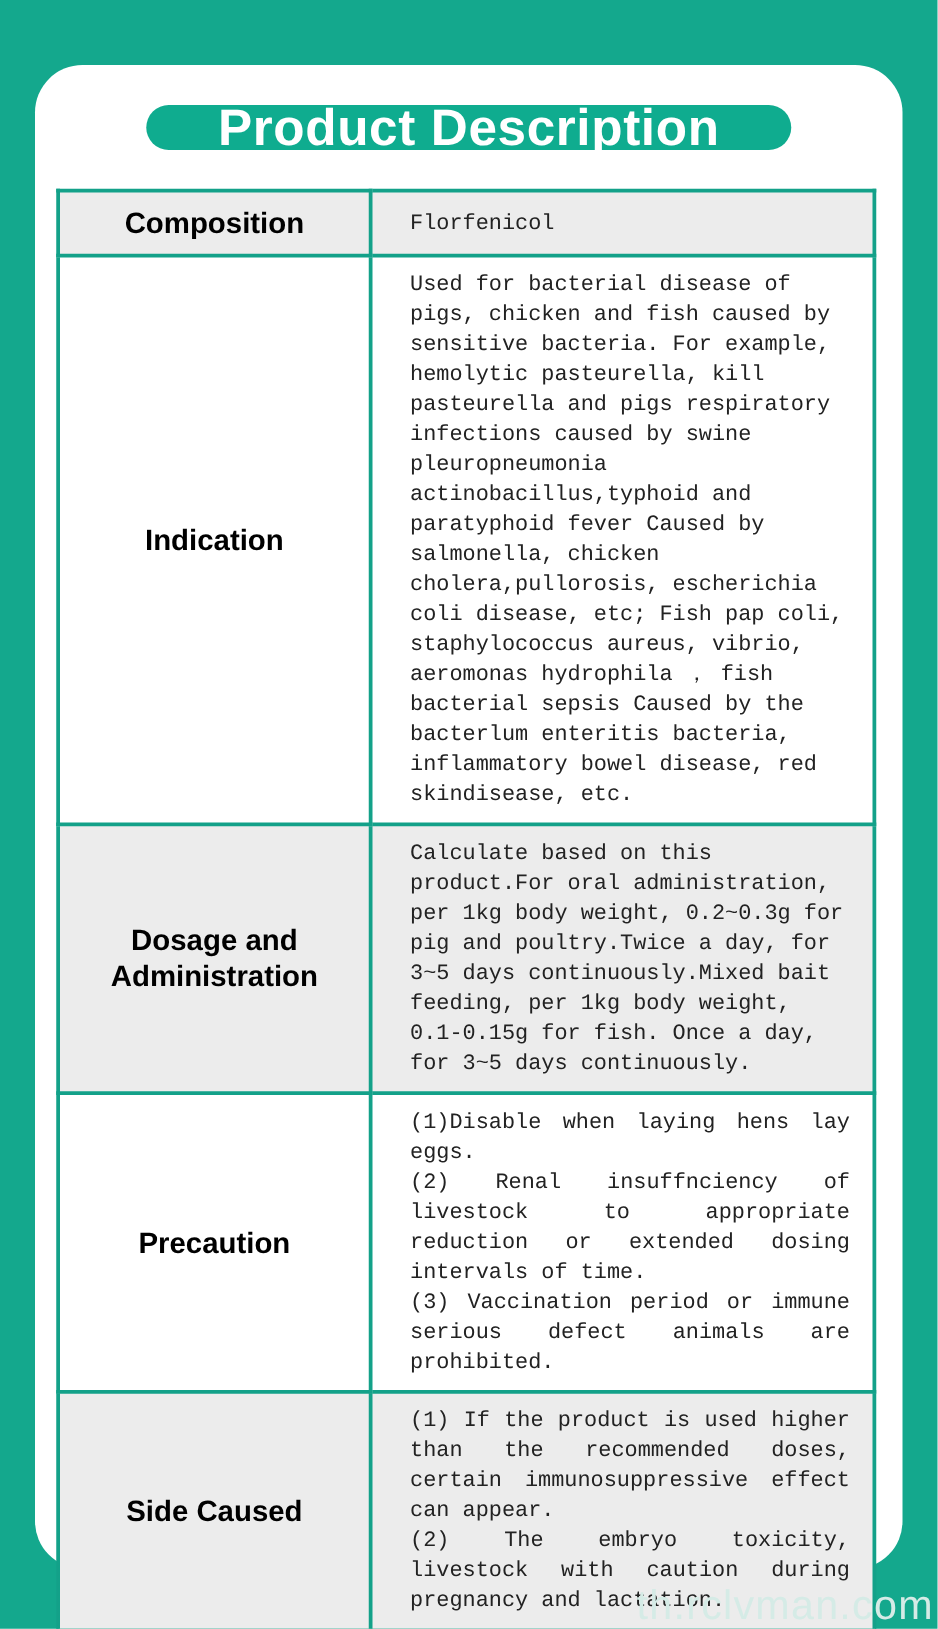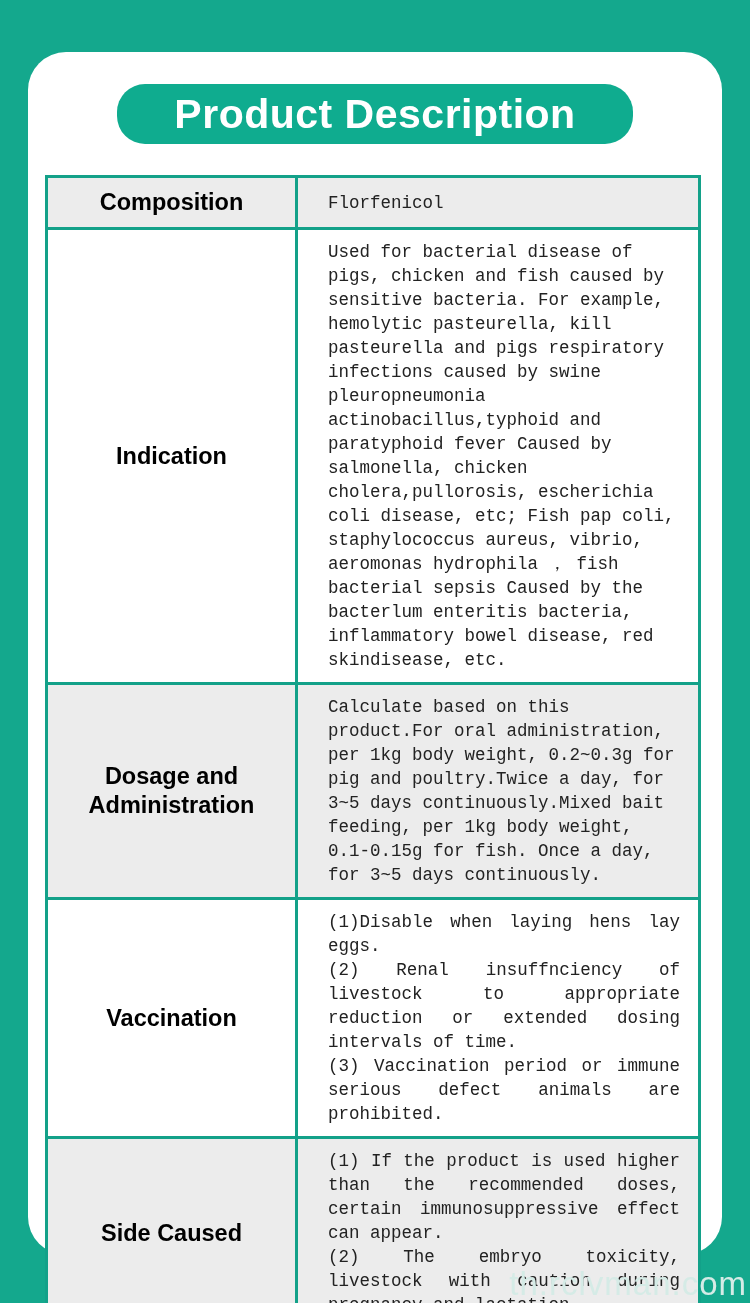--- a/index.html
+++ b/index.html
@@ -27,21 +27,21 @@
     position: absolute;
     left: 28px;
     top: 52px;
     width: 694px;
     height: 1203px;
     background: var(--card-color);
     border-radius: 38px;
   }
   .pill {
     width: 516px;
-    height: 60px;
+    height: 36px;
     margin: 32px auto 5px;
     background: var(--pill-color);
     border-radius: 28px;
     display: flex;
     align-items: center;
     justify-content: center;
   }
   .pill span {
     color: var(--title-text-color);
     font-size: 41px;
@@ -110,21 +110,21 @@
               <p>Used for bacterial disease of pigs, chicken and fish caused by sensitive bacteria. For example, hemolytic pasteurella, kill pasteurella and pigs respiratory infections caused by swine pleuropneumonia actinobacillus,typhoid and paratyphoid fever Caused by salmonella, chicken cholera,pullorosis, escherichia coli disease, etc; Fish pap coli, staphylococcus aureus, vibrio, aeromonas hydrophila ， fish bacterial sepsis Caused by the bacterlum enteritis bacteria, inflammatory bowel disease, red skindisease, etc.</p>
             </td>
           </tr>
           <tr class="shaded" style="height: 178px;">
             <td class="label-cell">Dosage and Administration</td>
             <td class="value-cell">
               <p>Calculate based on this product.For oral administration, per 1kg body weight, 0.2~0.3g for pig and poultry.Twice a day, for 3~5 days continuously.Mixed bait feeding, per 1kg body weight, 0.1-0.15g for fish. Once a day, for 3~5 days continuously.</p>
             </td>
           </tr>
           <tr style="height: 168px;">
-            <td class="label-cell">Vaccination</td>
+            <td class="label-cell">Precaution</td>
             <td class="value-cell justify">
               <p>(1)Disable when laying hens lay eggs.</p>
               <p>(2) Renal insuffnciency of livestock to appropriate reduction or extended dosing intervals of time.</p>
               <p>(3) Vaccination period or immune serious defect animals are prohibited.</p>
             </td>
           </tr>
           <tr class="shaded" style="height: 156px;">
             <td class="label-cell">Side Caused</td>
             <td class="value-cell justify">
               <p>(1) If the product is used higher than the recommended doses, certain immunosuppressive effect can appear.</p>

